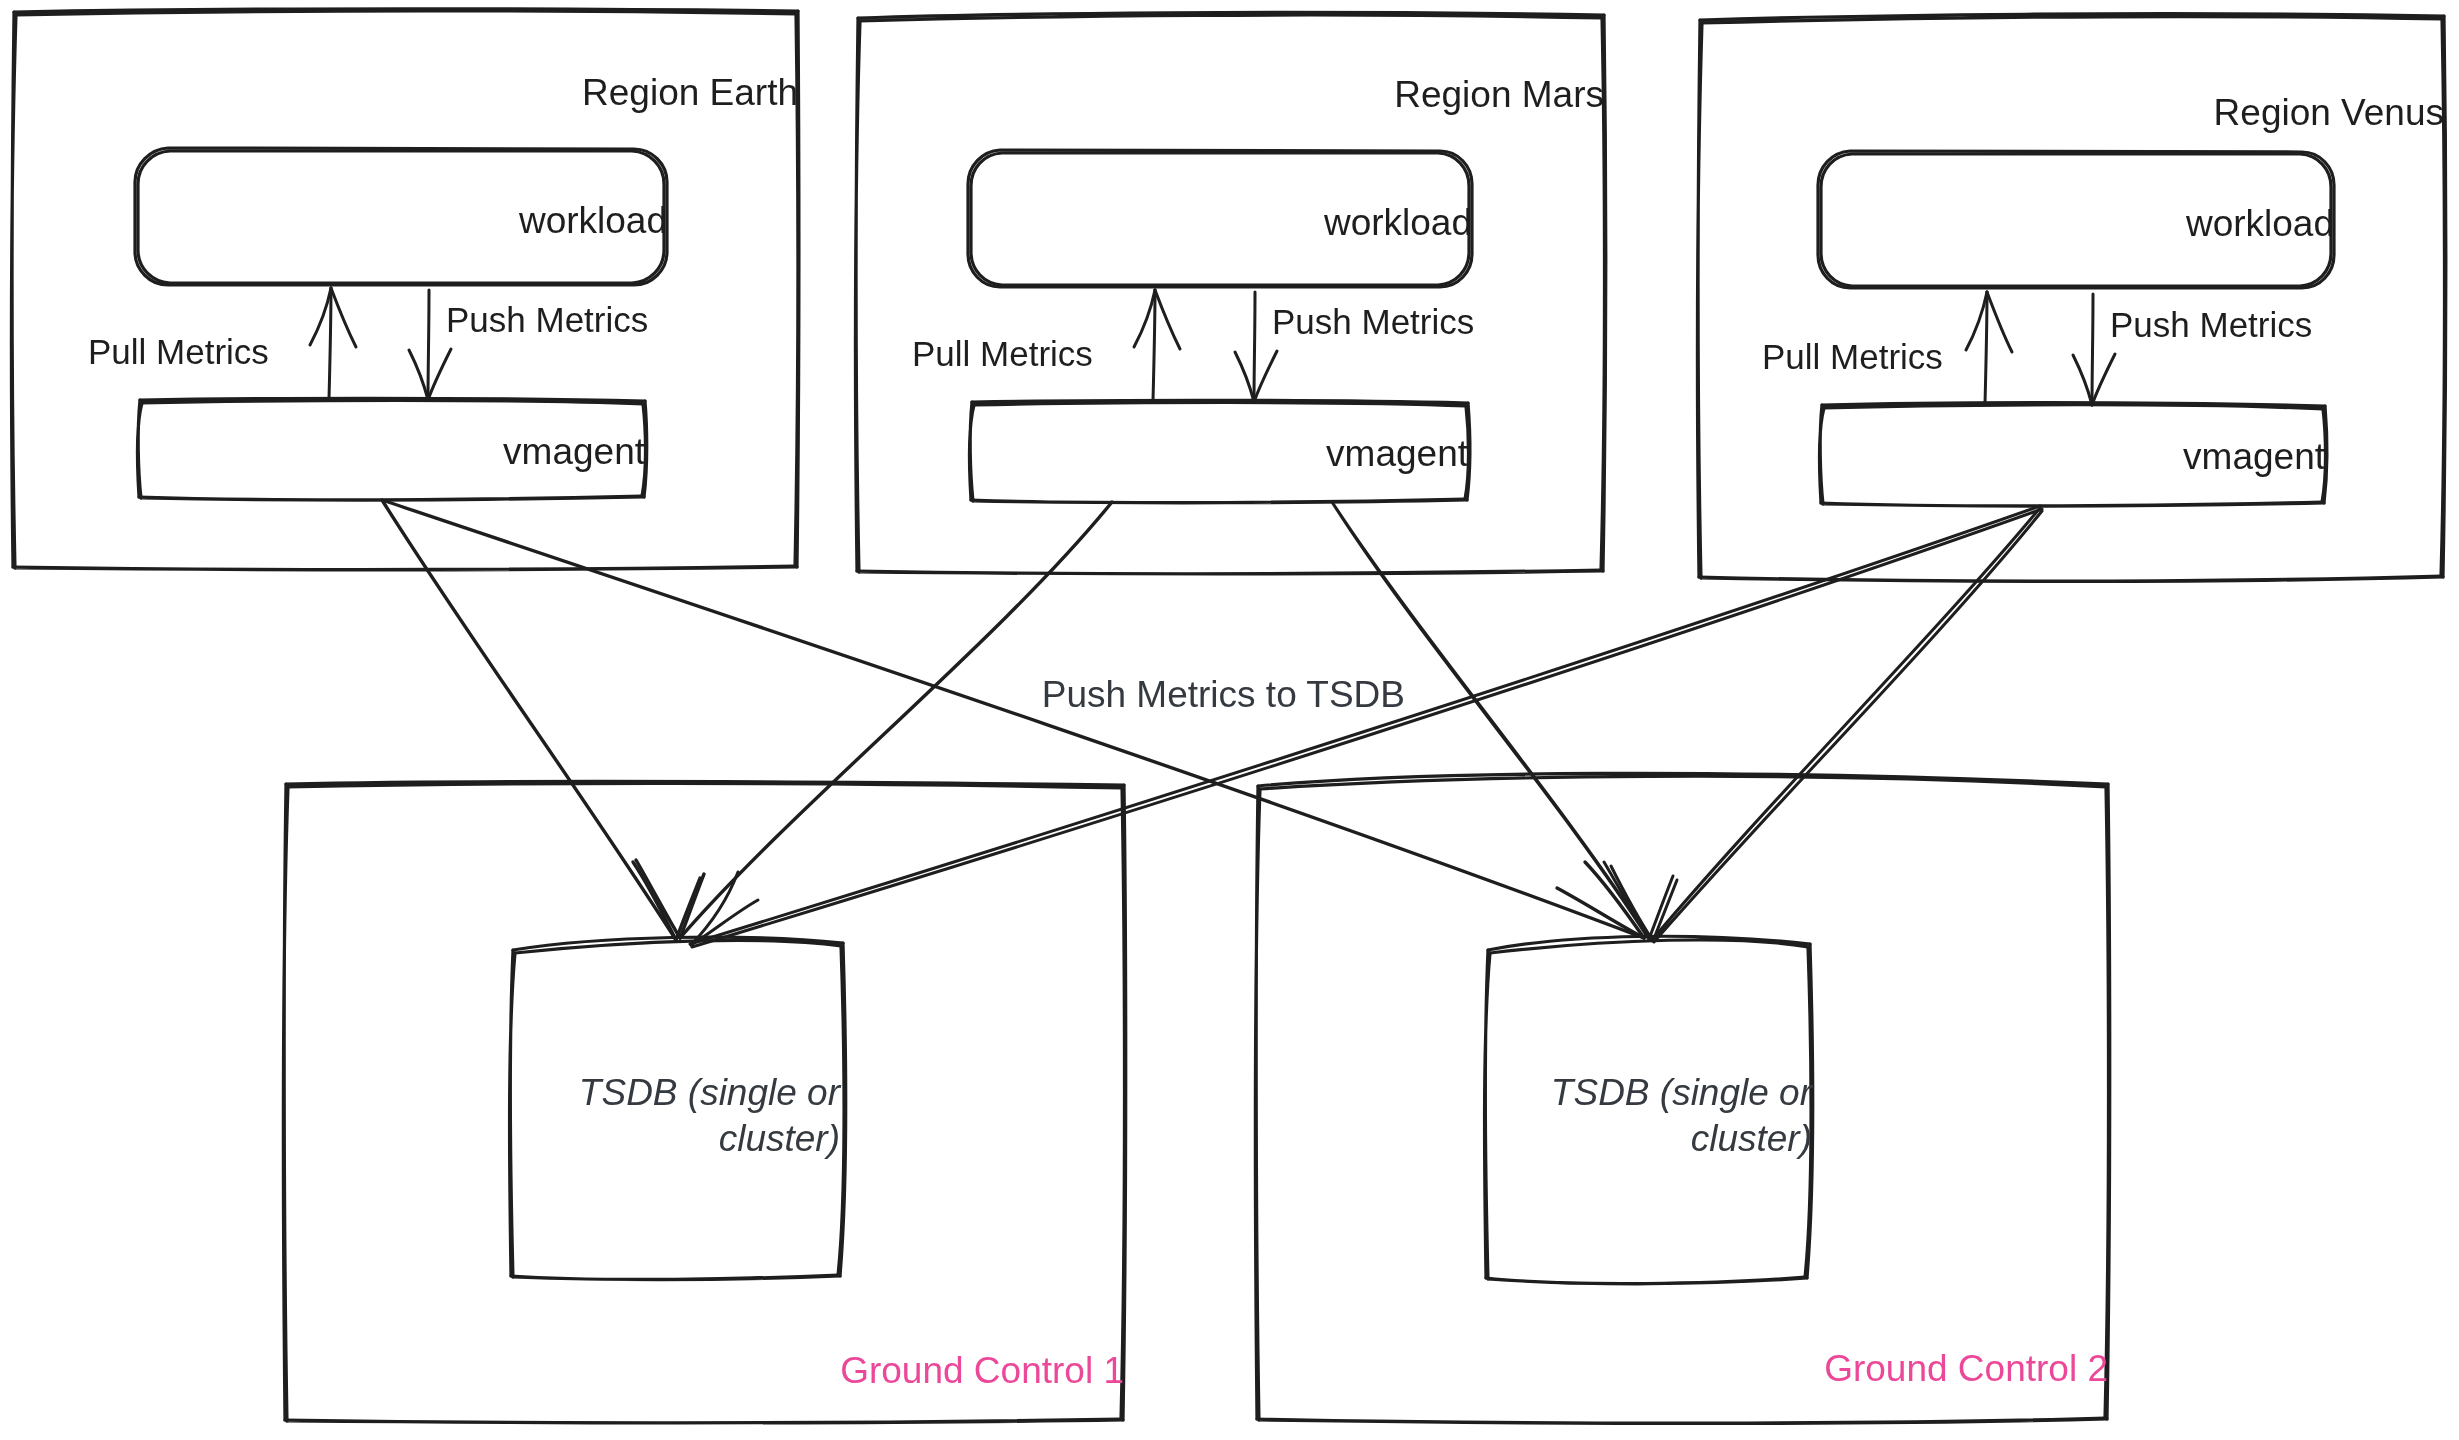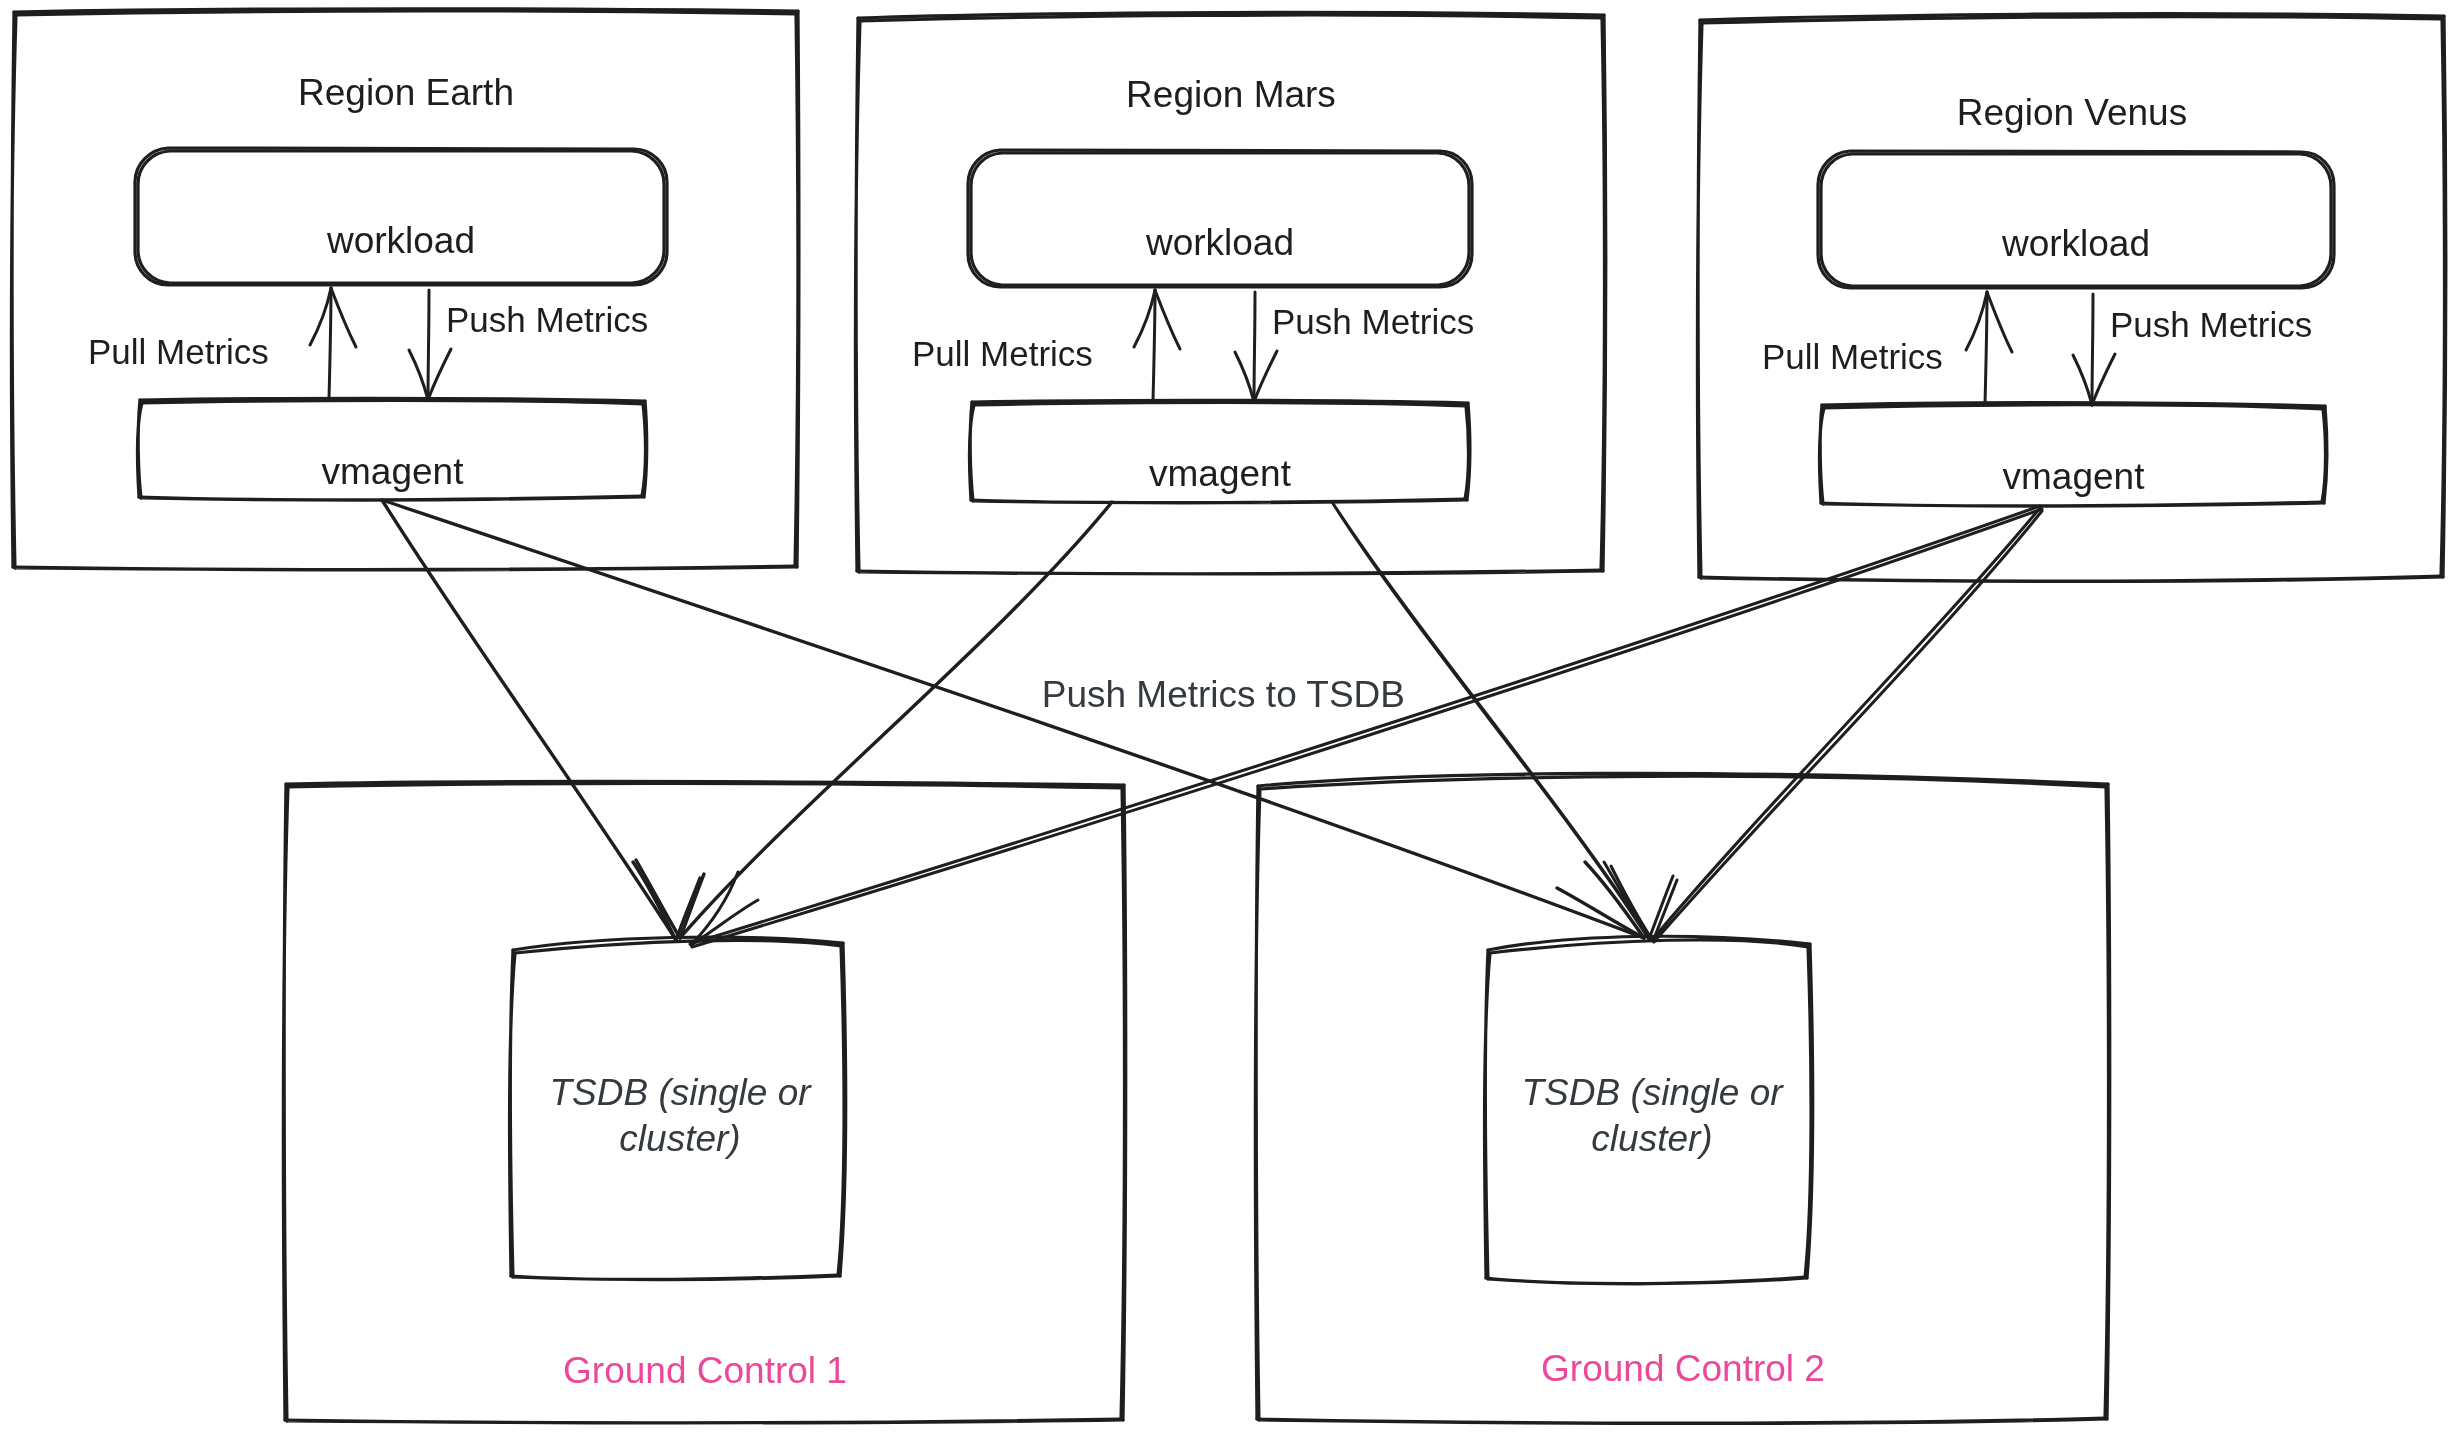--- a/index.html
+++ b/index.html
@@ -23,29 +23,28 @@
     left: 0;
     width: 2459px;
     height: 1440px;
   }
   .lbl {
     position: absolute;
     color: #1e1e1e;
     font-family: "Liberation Sans", sans-serif;
     white-space: pre;
     line-height: 1.25;
-    text-align: center;
+    text-align: right;
     pointer-events: none;
   }
   .lbl-region {
     font-size: 37px;
   }
   .lbl-node {
     font-size: 37px;
-    margin-top: 20px;
   }
   .lbl-edge {
     font-size: 35px;
   }
   .lbl-tsdb {
     font-size: 37px;
     color: #343a40;
     font-style: italic;
   }
   .lbl-ground {

